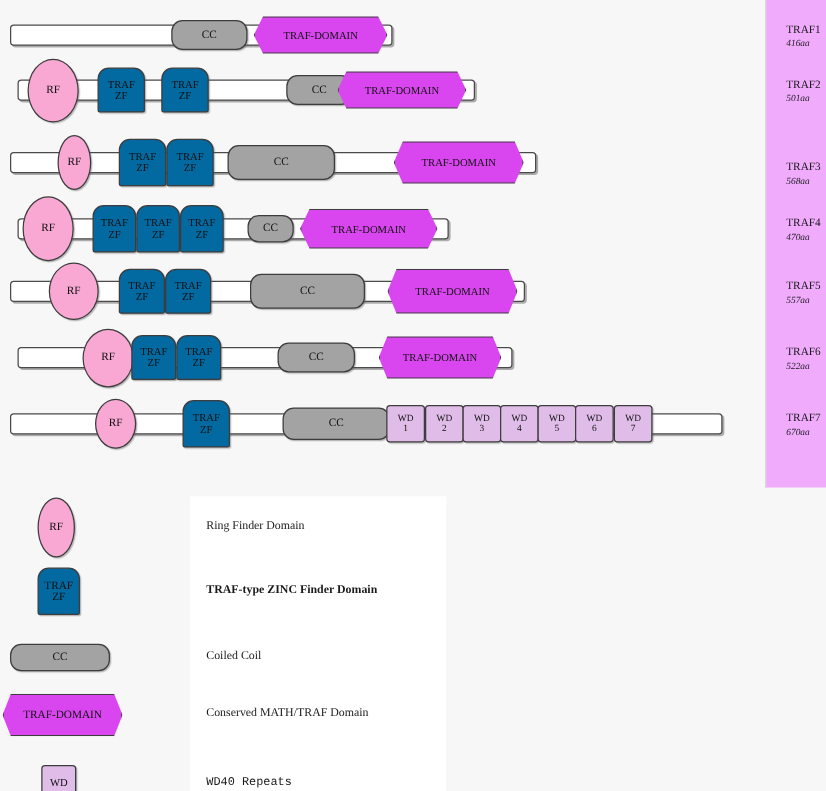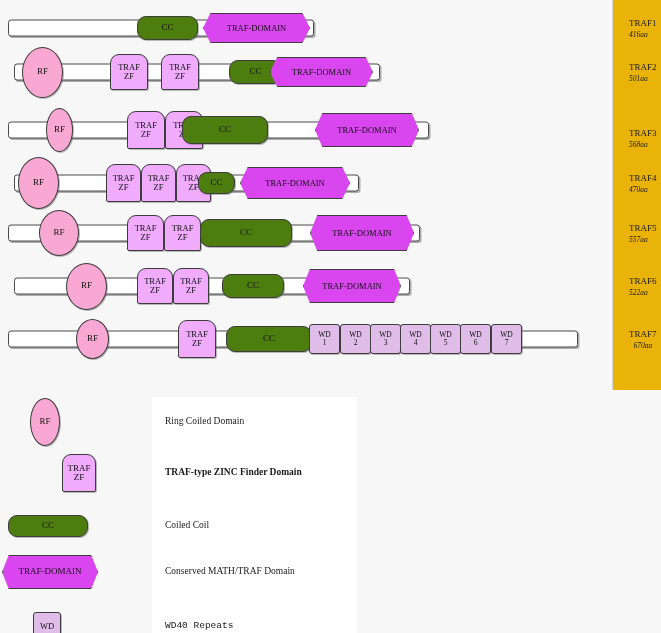--- a/index.html
+++ b/index.html
@@ -60,32 +60,31 @@
   .dom-rf {
     background: #f9a8d4;
     border: 1.5px solid #3d3d3d;
     border-radius: 50%;
     font-size: 9px;
     filter: drop-shadow(1.5px 1.5px 0 rgba(90,90,90,0.4));
   }
 
   
   .dom-zf {
-    background: #f0abfc;
+    background: #0369a1;
     border: 1.5px solid #3d3d3d;
     border-radius: 9px 9px 2px 2px;
     font-size: 8.5px;
     flex-direction: column;
     filter: drop-shadow(1.5px 1.5px 0 rgba(90,90,90,0.4));
-    margin-left: 32px;
   }
 
   
   .dom-cc {
-    background: #4d7c0f;
+    background: #a3a3a3;
     border: 1.5px solid #3d3d3d;
     border-radius: 9px;
     font-size: 9px;
     filter: drop-shadow(1.5px 1.5px 0 rgba(90,90,90,0.4));
   }
 
   
   .dom-traf {
     background: #d946ef;
     border: 1.5px solid #3d3d3d;
@@ -104,21 +103,21 @@
     filter: drop-shadow(1.2px 1.2px 0 rgba(90,90,90,0.4));
   }
 
   
   #label-column {
     position: absolute;
     left: 612px;
     top: 0;
     width: 49px;
     height: 390px;
-    background: #eab308;
+    background: #f0abfc;
     border-left: 1px solid #d8d8d8;
   }
   .protein-label {
     position: absolute;
     left: 16px;
     font-size: 9px;
     color: #1a1a1a;
     line-height: 1.28;
     white-space: nowrap;
   }
@@ -320,30 +319,30 @@
     </div>
   </div>
 
 <div id="label-column">
     <div class="protein-label" style="top: 18px;"><span>TRAF1</span><span class="len">416aa</span></div>
     <div class="protein-label" style="top: 62px;"><span>TRAF2</span><span class="len">501aa</span></div>
     <div class="protein-label" style="top: 128px;"><span>TRAF3</span><span class="len">568aa</span></div>
     <div class="protein-label" style="top: 173px;"><span>TRAF4</span><span class="len">470aa</span></div>
     <div class="protein-label" style="top: 223px;"><span>TRAF5</span><span class="len">557aa</span></div>
     <div class="protein-label" style="top: 276px;"><span>TRAF6</span><span class="len">522aa</span></div>
-    <div class="protein-label" style="top: 329px; text-align: center;"><span>TRAF7</span><span class="len">670aa</span></div>
+    <div class="protein-label" style="top: 329px;"><span>TRAF7</span><span class="len">670aa</span></div>
   </div>
 
 <div id="legend">
   <div id="legend-panel"></div>
 <div class="legend-row" style="top: 6px; height: 50px;">
       <div class="legend-glyph dom-rf" style="left: 30px; width: 30px; height: 48px; top: 0px; font-size: 9px;">
         <span>RF</span>
       </div>
-      <div class="legend-text" style="top: 18px;">Ring Coiled Domain</div>
+      <div class="legend-text" style="top: 18px;">Ring Finder Domain</div>
     </div>
     <div class="legend-row" style="top: 57px; height: 50px;">
       <div class="legend-glyph dom-zf" style="left: 30px; width: 34px; height: 38px; top: 5px; font-size: 9px; flex-direction: column;">
         <span>TRAF</span>
         <span>ZF</span>
       </div>
       <div class="legend-text" style="top: 18px; font-weight: bold;">TRAF-type ZINC Finder Domain</div>
     </div>
     <div class="legend-row" style="top: 110px; height: 50px;">
       <div class="legend-glyph dom-cc" style="left: 8px; width: 80px; height: 22px; top: 13px; font-size: 9px;">

